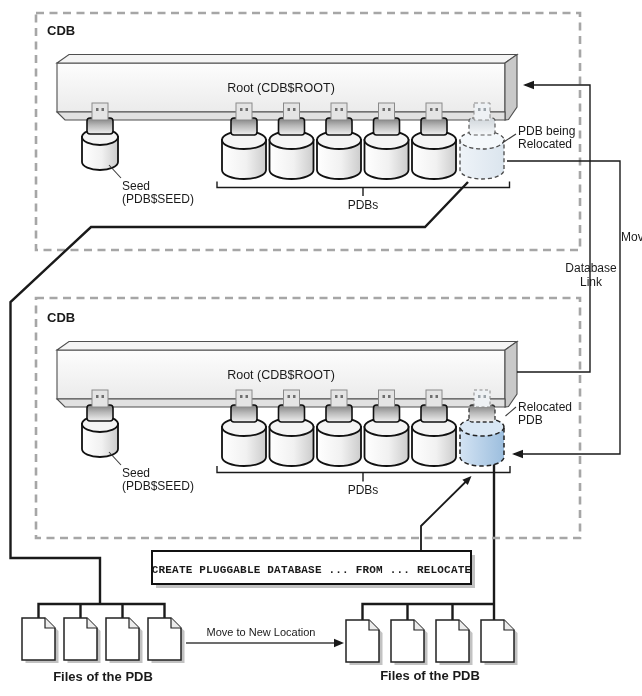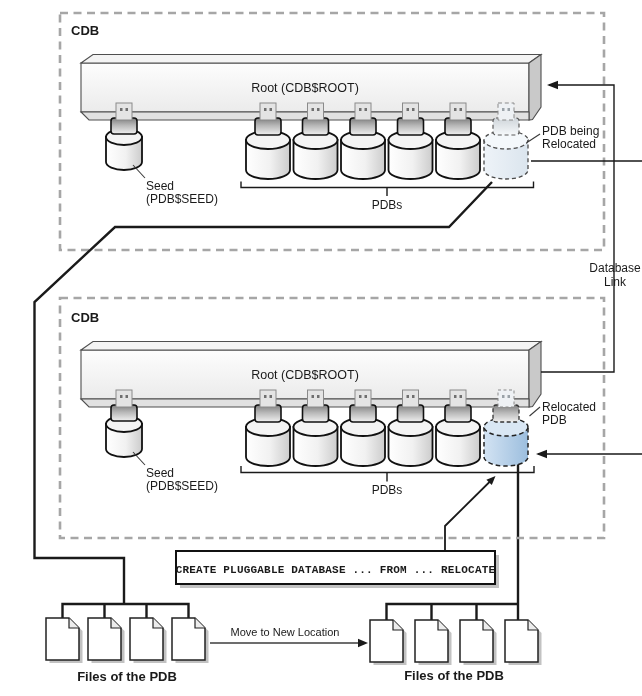--- a/index.html
+++ b/index.html
@@ -1,16 +1,16 @@
 <!DOCTYPE html>
 <html><head>
 <meta charset="utf-8">
 <style>
   html,body{margin:0;padding:0;background:#ffffff;}
-  .stage{width:540px;height:696px;position:relative;font-family:"Liberation Sans",sans-serif;padding-left:24px;}
+  .stage{width:540px;height:696px;position:relative;font-family:"Liberation Sans",sans-serif;}
   svg{display:block;}
   text{font-family:"Liberation Sans",sans-serif;fill:#1a1a1a;}
   .lbl{font-size:12px;}
   .lbl-sm{font-size:11px;}
   .bold{font-weight:bold;font-size:13px;}
   .root-lbl{font-size:12.5px;}
   .mono{font-family:"Liberation Mono",monospace;font-weight:bold;font-size:11px;letter-spacing:0.2px;}
   .conn{fill:none;stroke:#1a1a1a;}
   .thick{stroke-width:2.4;}
   .thin{stroke-width:1.4;}

